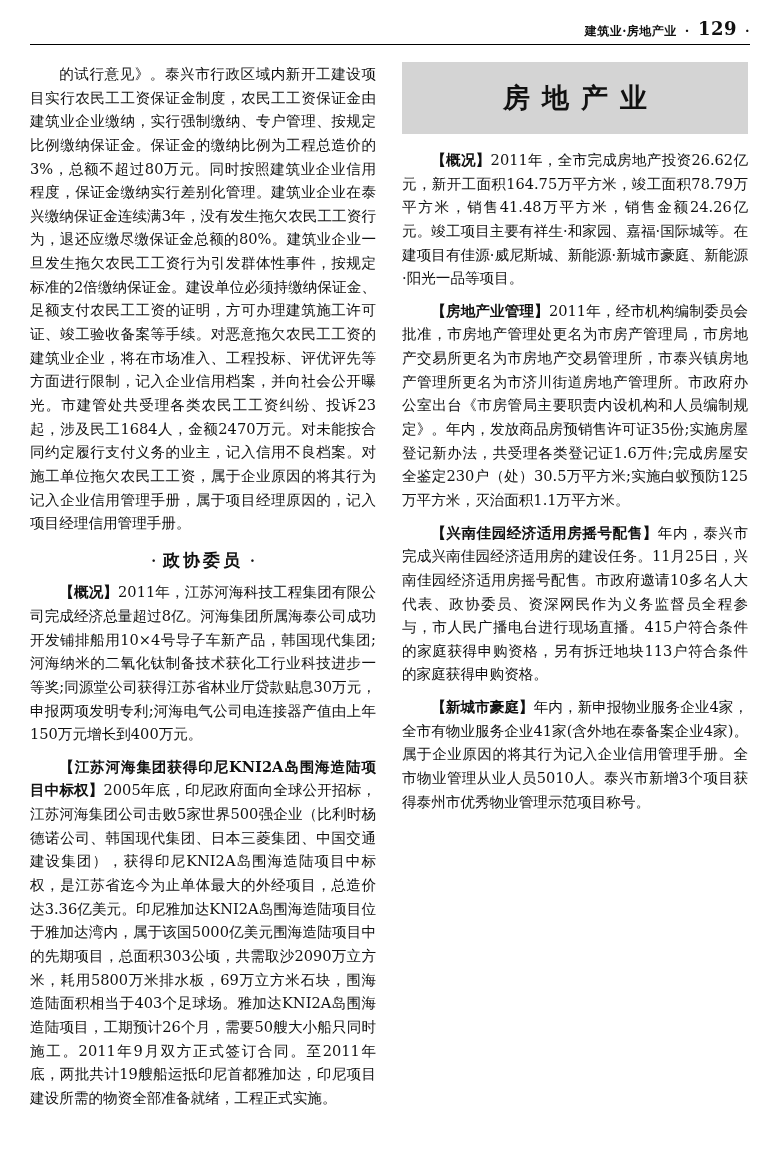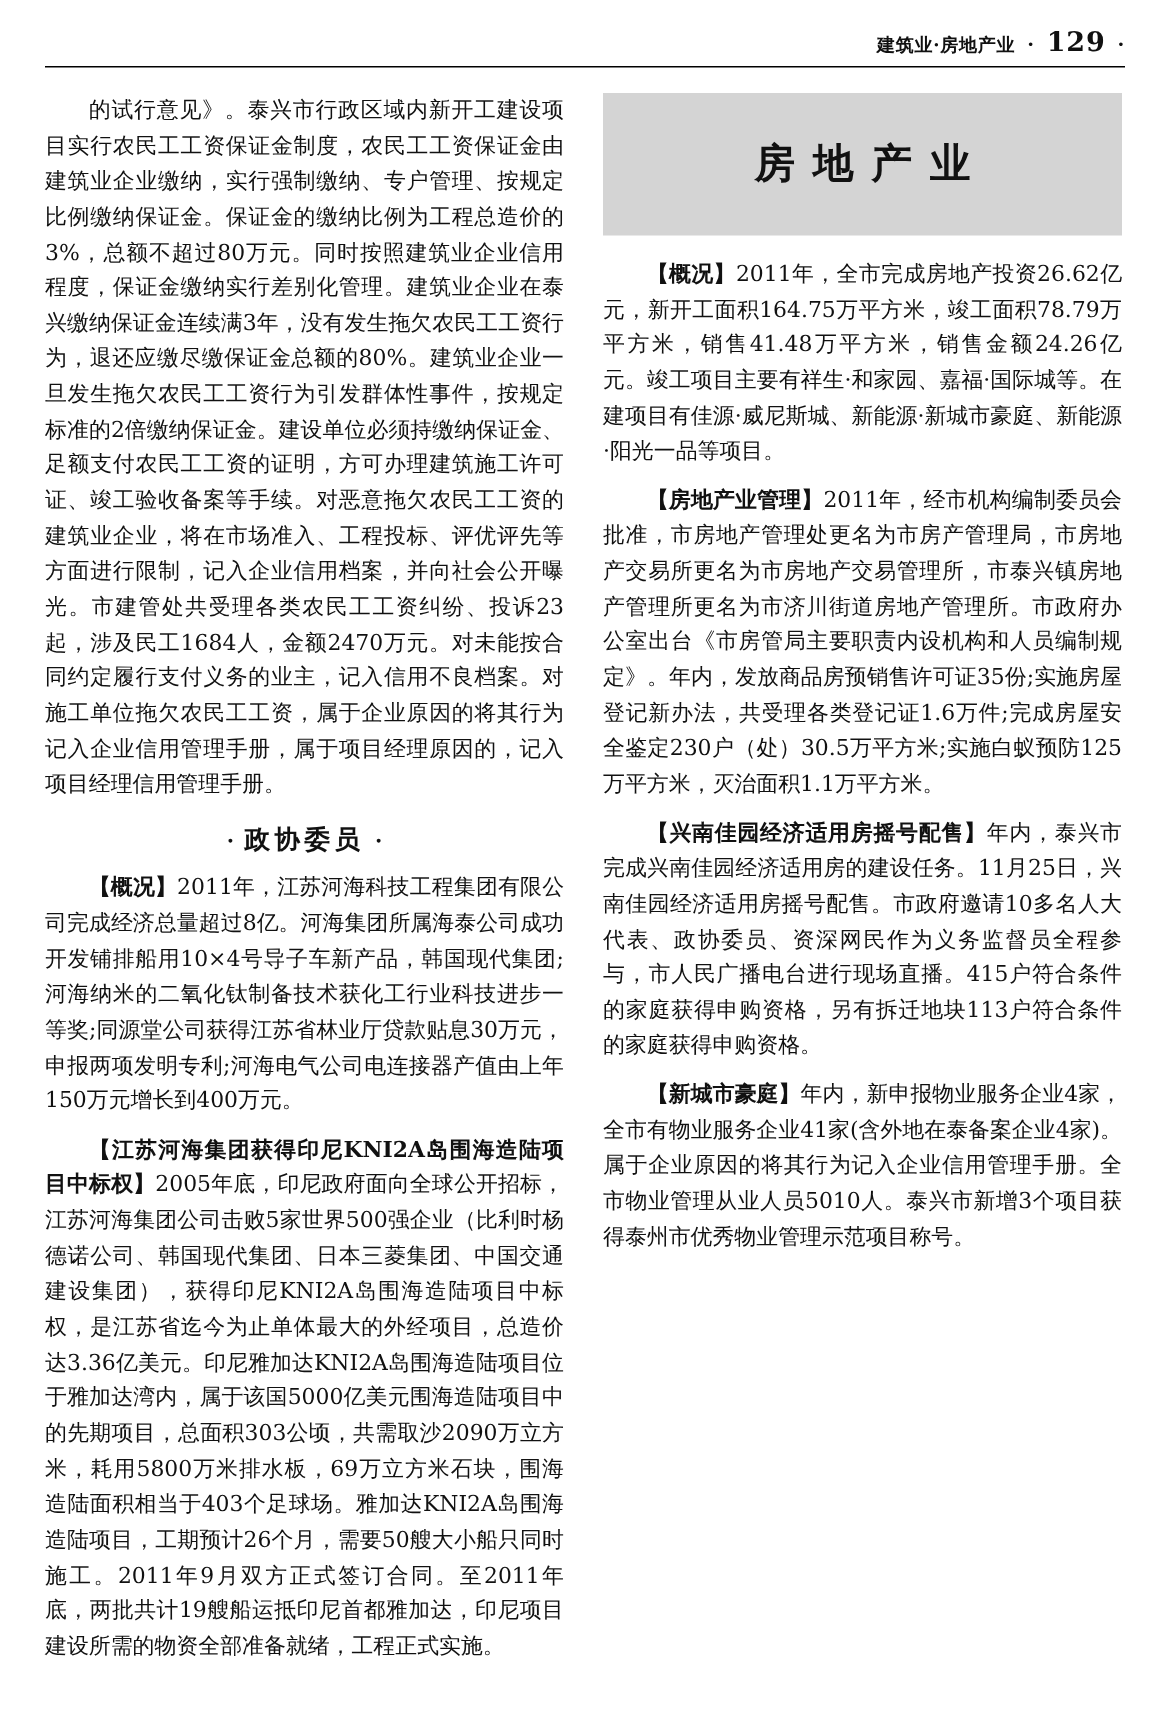--- a/index.html
+++ b/index.html
@@ -75,21 +75,21 @@
   p {
     margin: 0 0 1px 0;
     text-indent: 2em;
   }
   .lead {
     font-weight: bold;
   }
   
   .banner {
     background: #d4d4d4;
-    height: 95px;
+    height: 72px;
     display: flex;
     align-items: center;
     justify-content: center;
     margin-bottom: 14px;
   }
   .banner-text {
     font-size: 27px;
     font-weight: bold;
     letter-spacing: 12px;
     text-indent: 12px;

